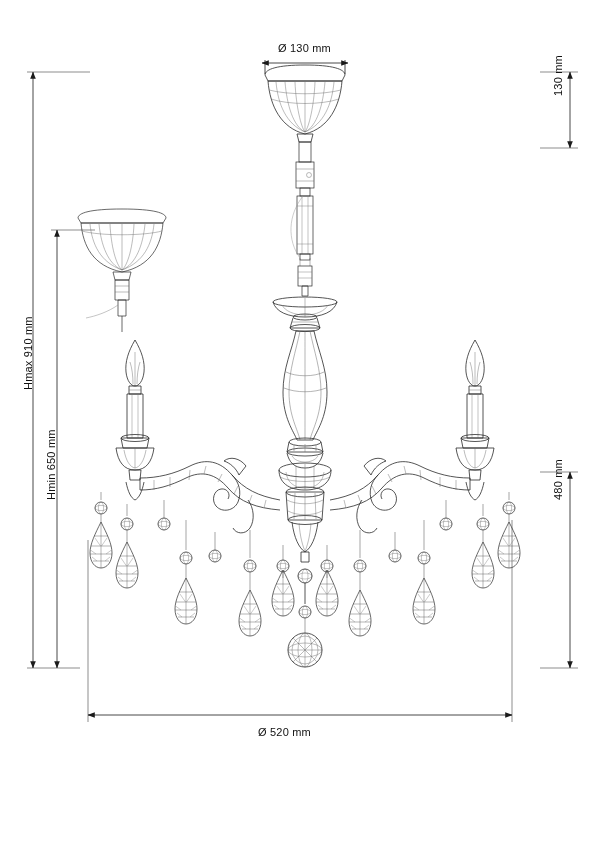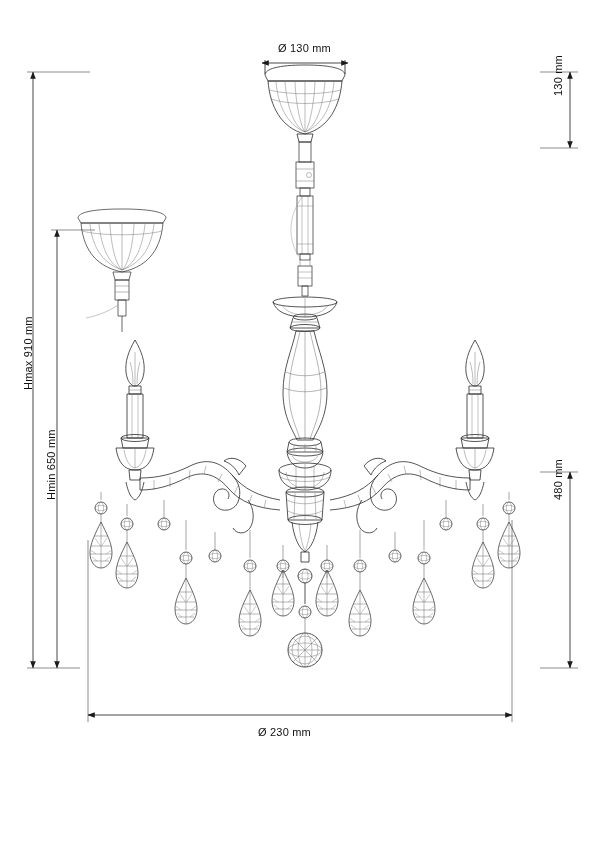--- a/index.html
+++ b/index.html
@@ -491,21 +491,21 @@
           <use href="#drop"></use>
         </g>
       <g stroke="#6a6a6a" stroke-width="0.6" fill="none">
         <path d="M283,572 L283,578 M327,572 L327,578"></path>
       </g>
     </g>
   </svg>
 
   <div class="dim-label lbl-top-dia">Ø 130 mm</div>
 
-  <div class="dim-label lbl-bottom-dia">Ø 230 mm</div>
+  <div class="dim-label lbl-bottom-dia">Ø 520 mm</div>
 
   <div class="dim-label vert lbl-right-130">130 mm</div>
 
   <div class="dim-label vert lbl-right-480">480 mm</div>
 
   <div class="dim-label vert lbl-hmax">Hmax 910 mm</div>
 
   <div class="dim-label vert lbl-hmin">Hmin 650 mm</div>
 
 </div>

